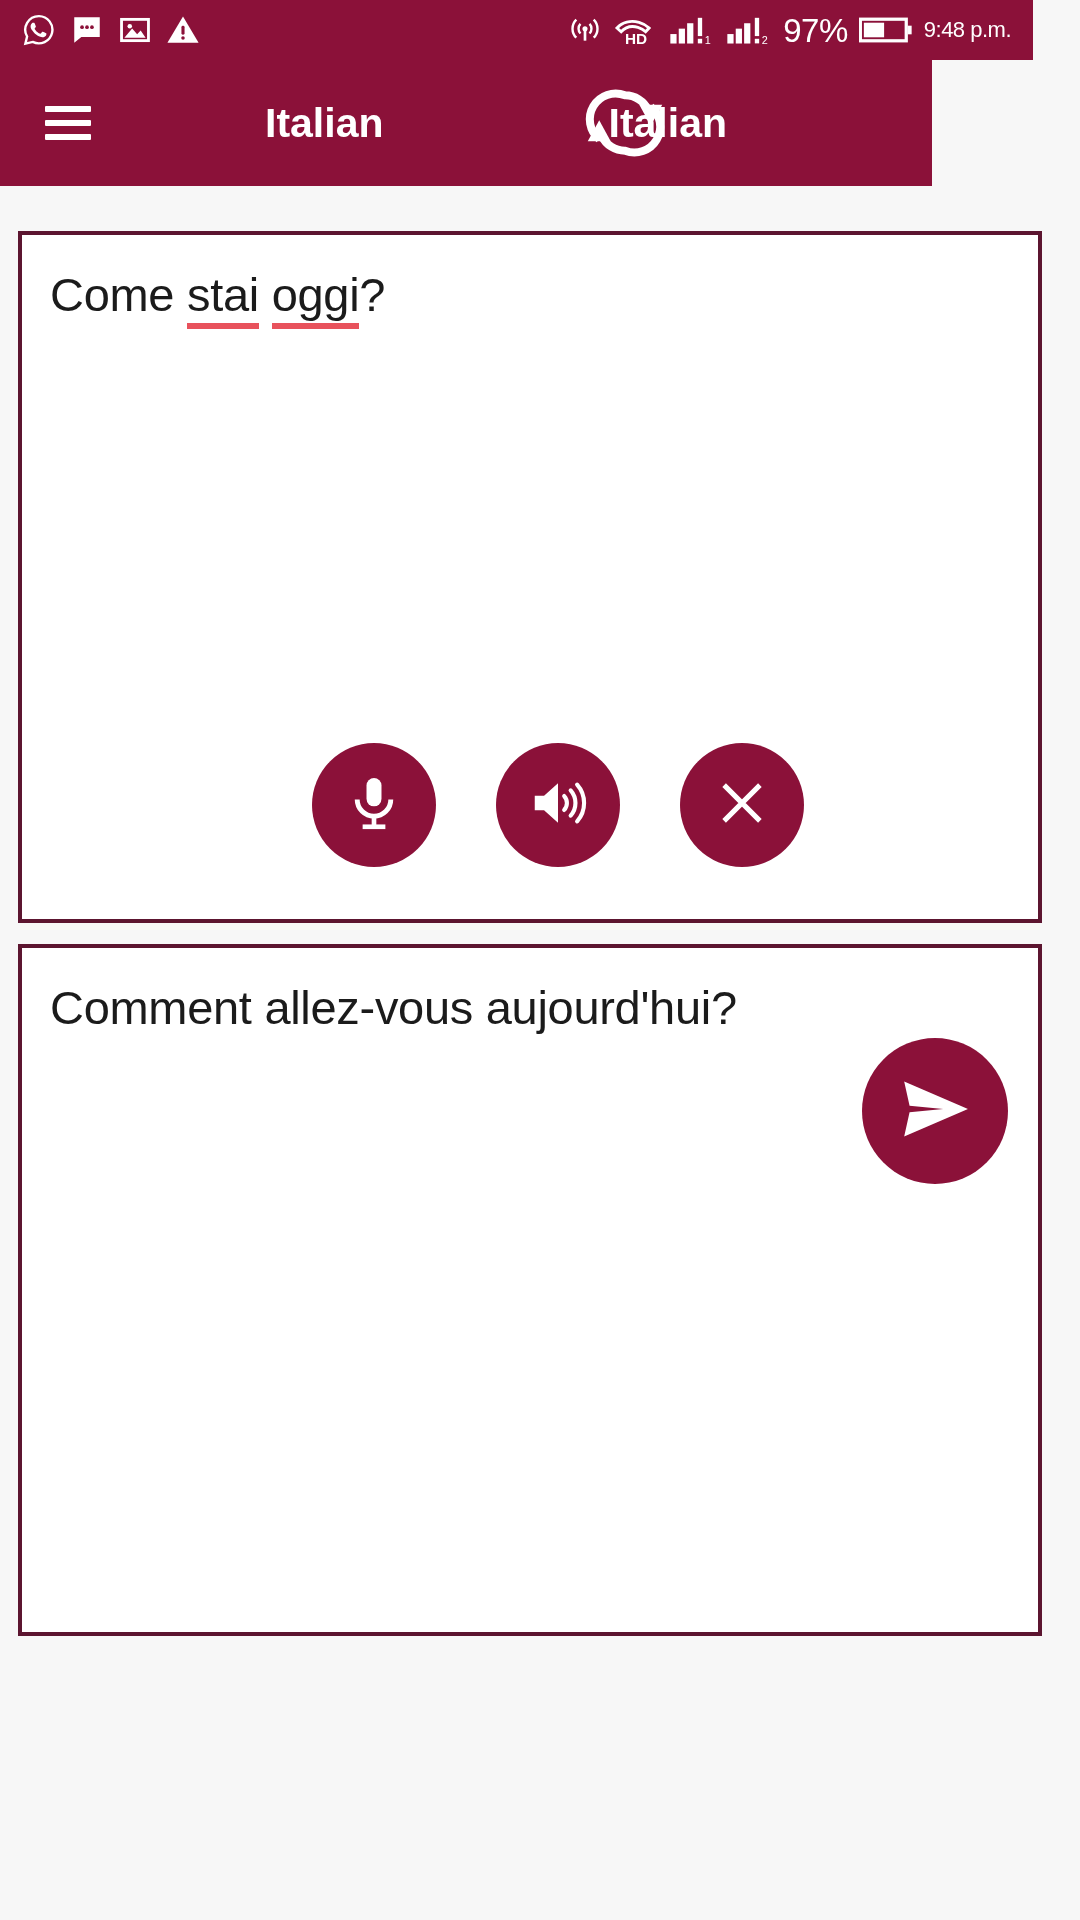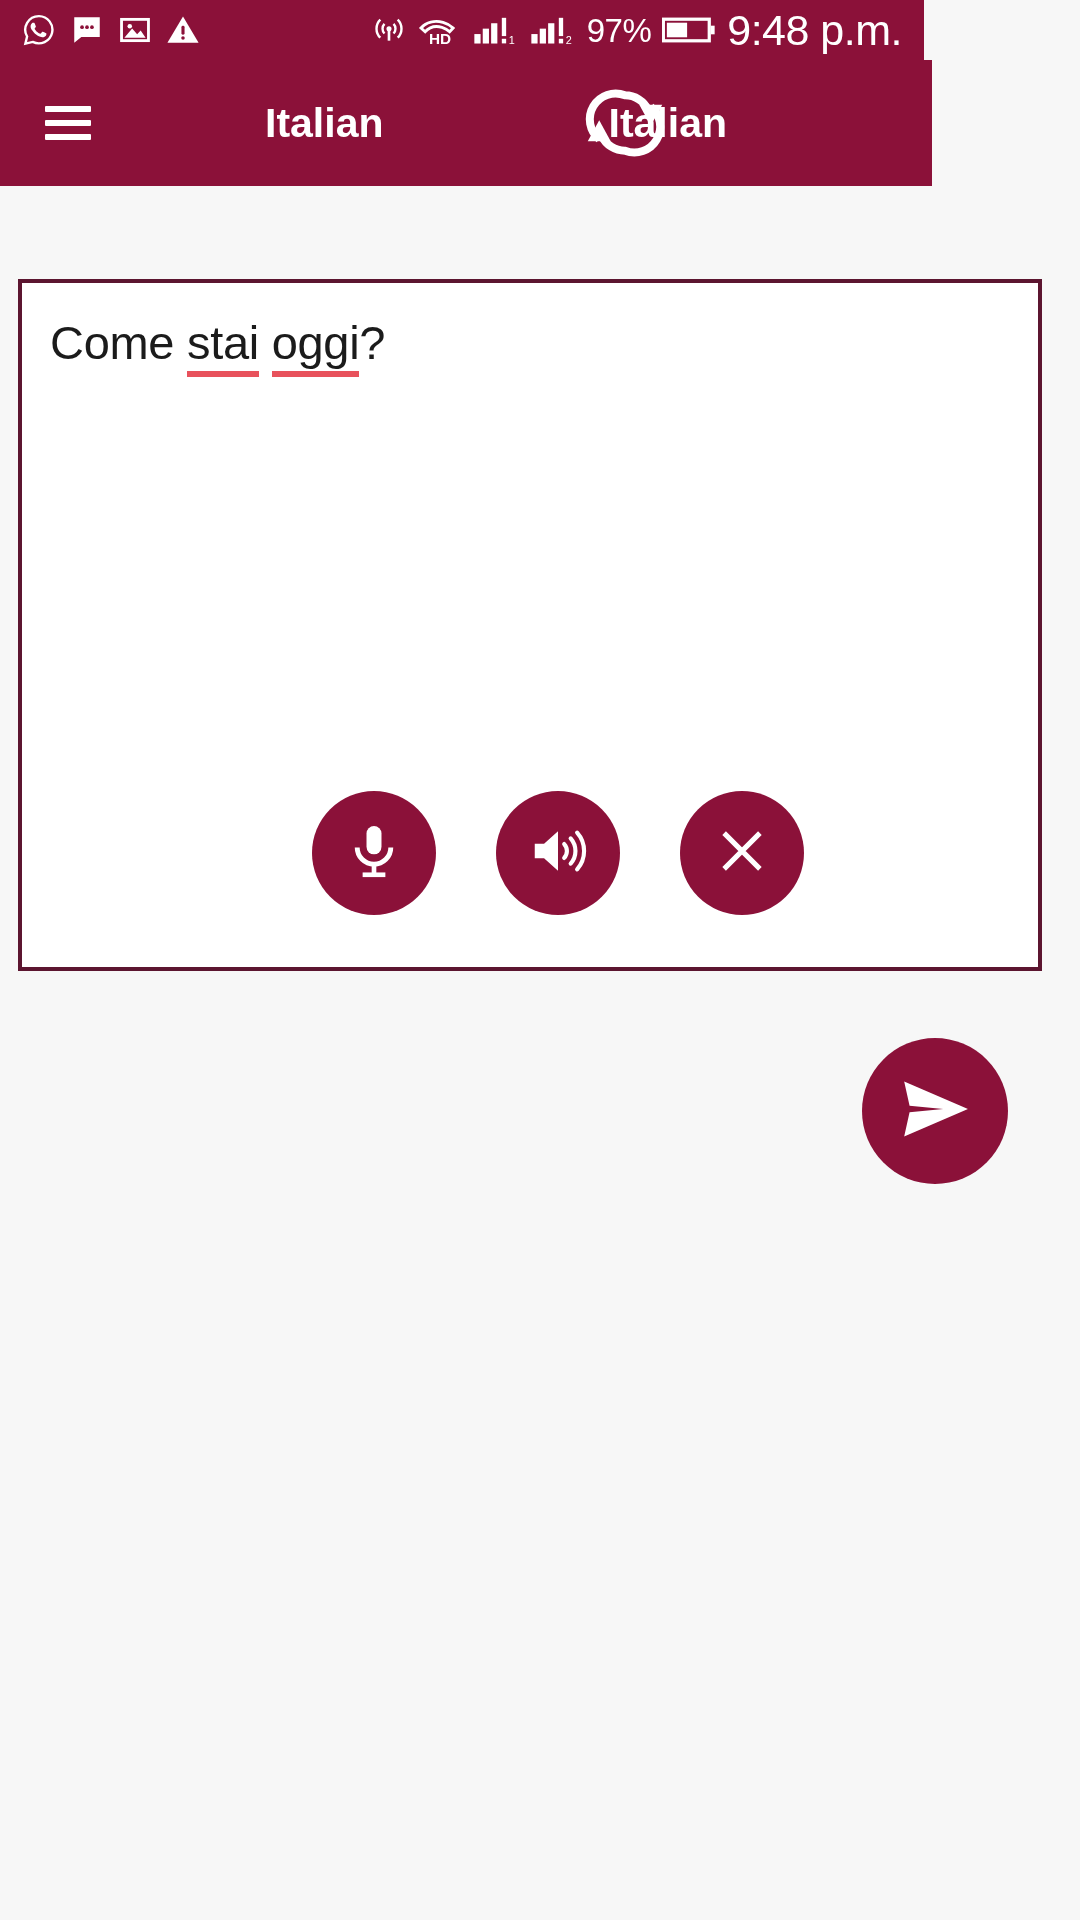--- a/index.html
+++ b/index.html
@@ -5,34 +5,34 @@
   * { margin:0; padding:0; box-sizing:border-box; }
   html, body {
     width:1080px; height:1920px;
     background:#f7f7f7;
     font-family:"Liberation Sans", sans-serif;
     overflow:hidden;
   }
 
   
   .status-bar{
-    height:60px; width:924px;
+    height:60px; width:1033px;
     background:#8b1139;
     display:flex; align-items:center;
     padding:0 22px;
     color:#ffffff;
   }
   .status-left{ display:flex; align-items:center; gap:14px; }
   .status-right{ margin-left:auto; display:flex; align-items:center; gap:11px; }
   .sb-icon{ display:flex; align-items:center; justify-content:center; }
   .sb-text{
     font-size:33px; font-weight:400; letter-spacing:-0.5px;
     line-height:1; white-space:nowrap;
   }
-  .sb-time{ font-size:43px; letter-spacing:-0.5px; white-space:nowrap; }
+  .sb-time{ font-size:22px; letter-spacing:-0.5px; white-space:nowrap; }
 
   
   .app-bar{
     height:126px; width:932px;
     background:#8b1139;
     display:flex; align-items:center;
     position:relative;
   }
   .hamburger{
     position:absolute; left:45px; top:50%;
@@ -66,21 +66,21 @@
     height:1734px;
     background:#f7f7f7;
   }
 
   .text-panel{
     position:absolute;
     left:18px; width:1024px;
     background:#ffffff;
     border:4px solid #5c1530;
   }
-  .panel-source{ top:45px; height:692px;margin-top:48px; }
+  .panel-source{ top:45px; height:692px; }
   .panel-target{ top:758px; height:692px; }
 
   .panel-text{
     padding:32px 28px 0 28px;
     font-size:47px;
     color:#1b1b1b;
     line-height:1.18;
     letter-spacing:-0.3px;
     white-space:nowrap;
   }
@@ -259,14 +259,17 @@
   </div>
 
   <div class="send-btn">
     <span>
       <svg width="86" height="86" viewBox="0 0 24 24">
         <path fill="#fff" d="M3.4 4.3 21.2 12 3.4 19.7l1.5-6.8 9.4-.9-9.4-.9-1.5-6.8Z"></path>
       </svg>
     </span>
   </div>
 
+  <div class="text-panel panel-target">
+    <div class="panel-text">Comment allez-vous aujourd'hui?</div>
+  </div>
 
 </div>
 
 </body></html>

